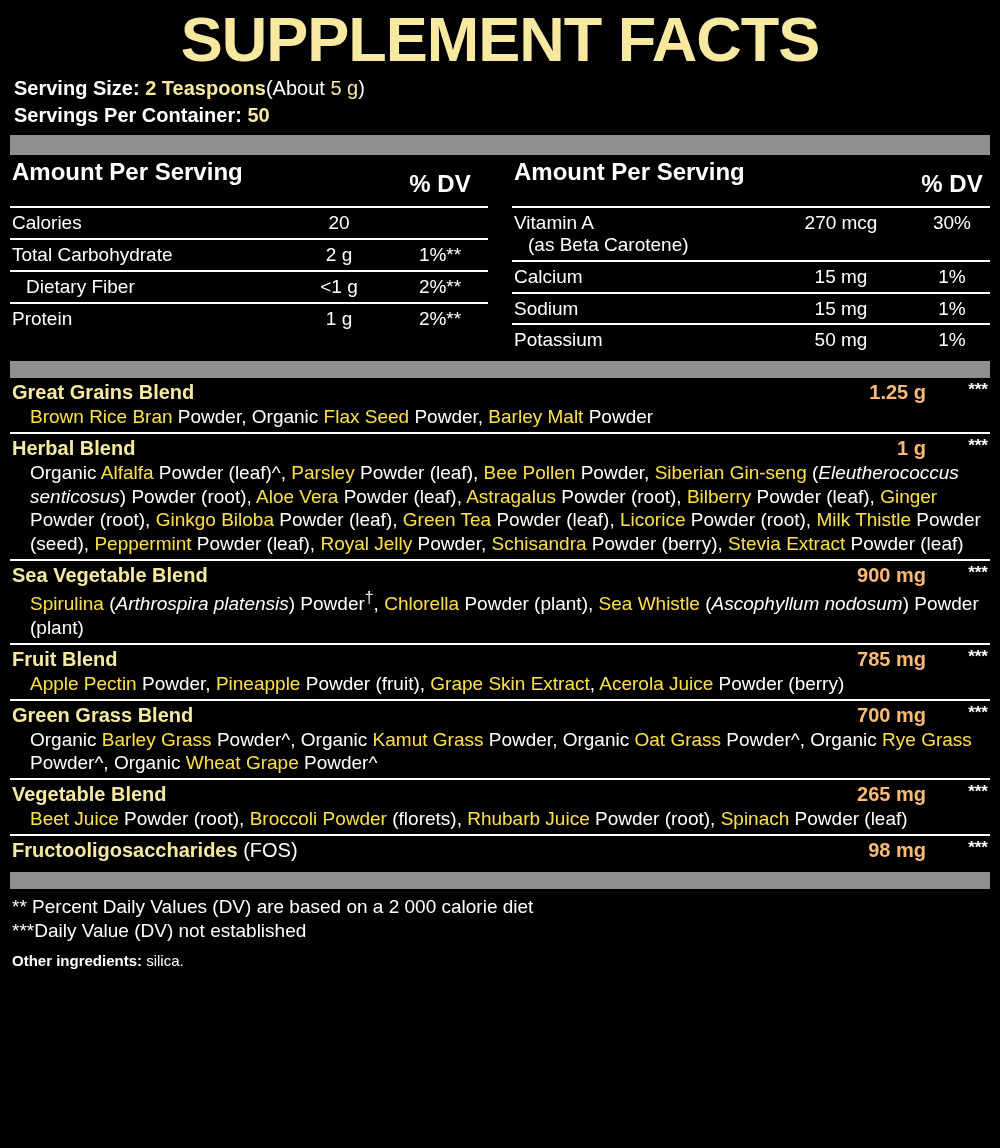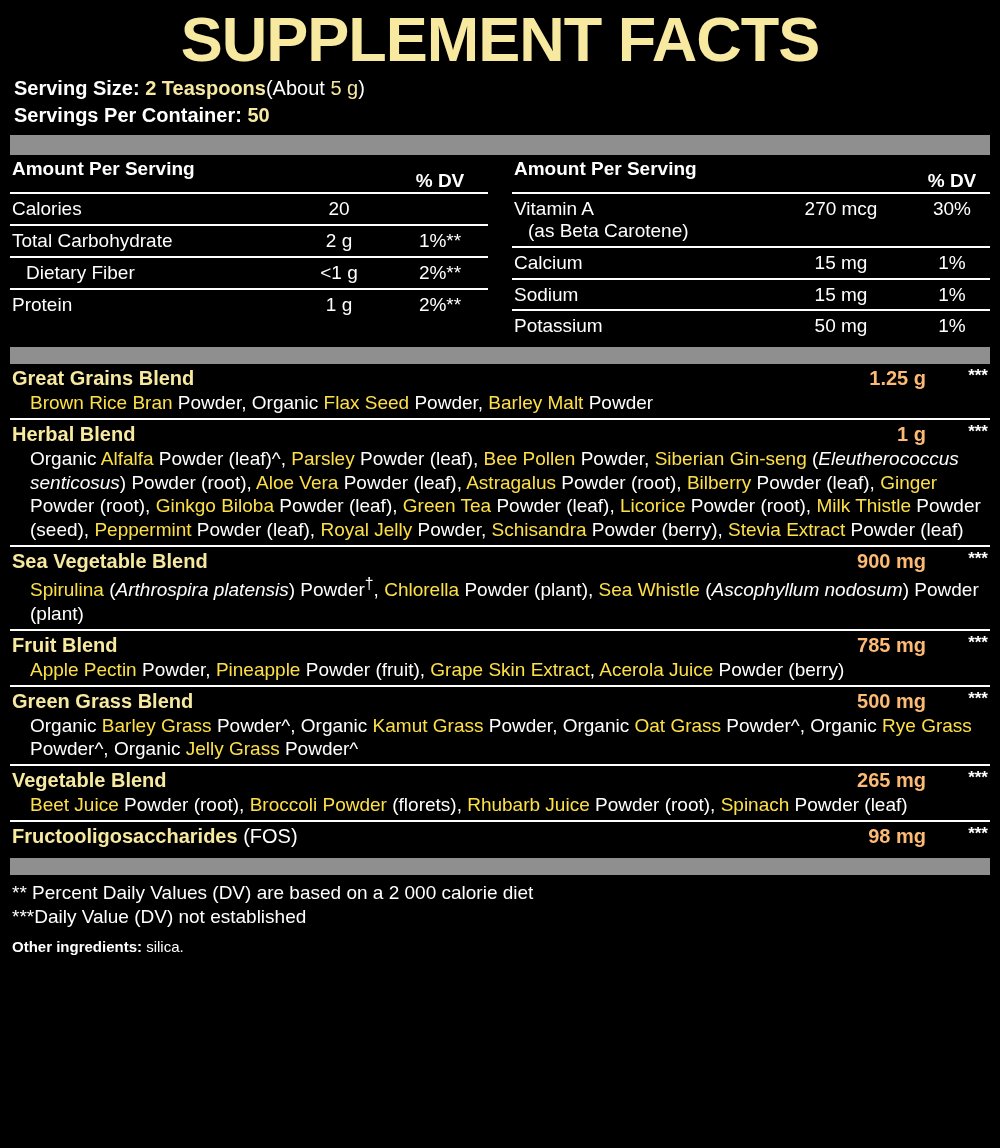--- a/index.html
+++ b/index.html
@@ -64,23 +64,23 @@
     margin-top: 2px;
   }
   .nut-col {
     width: 50%;
     box-sizing: border-box;
   }
   .nut-col.left { padding-right: 12px; }
   .nut-col.right { padding-left: 12px; }
   .nut-head {
     display: flex;
-    font-size: 19px;
-    font-weight: bold;
-    padding: 1px 2px 0 2px;
+    font-size: 24px;
+    font-weight: bold;
+    padding: 1px 2px 8px 2px;
     gap: 23px;
   }
   .nut-head .h-label { flex: 1; text-align: left; }
   .nut-head .h-dv { width: 92px; text-align: center; margin-top: 12px; }
   .nut-row {
     display: flex;
     font-size: 19px;
     border-top: 2px solid #ffffff;
     padding: 4px 2px 4px 2px;
     line-height: 1.15;
@@ -264,24 +264,24 @@
         <div class="blend-head">
           <span class="blend-name">Fruit Blend</span>
           <span class="blend-amt">785 mg</span>
           <span class="blend-dv">***</span>
         </div>
         <div class="blend-body"><span class="hl">Apple Pectin</span> Powder, <span class="hl">Pineapple</span> Powder (fruit), <span class="hl">Grape Skin Extract</span>, <span class="hl">Acerola Juice</span> Powder (berry)</div>
       </div>
       <div class="blend">
         <div class="blend-head">
           <span class="blend-name">Green Grass Blend</span>
-          <span class="blend-amt">500 mg</span>
-          <span class="blend-dv">***</span>
-        </div>
-        <div class="blend-body">Organic <span class="hl">Barley Grass</span> Powder^, Organic <span class="hl">Kamut Grass</span> Powder, Organic <span class="hl">Oat Grass</span> Powder^, Organic <span class="hl">Rye Grass</span> Powder^, Organic <span class="hl">Jelly Grass</span> Powder^</div>
+          <span class="blend-amt">700 mg</span>
+          <span class="blend-dv">***</span>
+        </div>
+        <div class="blend-body">Organic <span class="hl">Barley Grass</span> Powder^, Organic <span class="hl">Kamut Grass</span> Powder, Organic <span class="hl">Oat Grass</span> Powder^, Organic <span class="hl">Rye Grass</span> Powder^, Organic <span class="hl">Wheat Grape</span> Powder^</div>
       </div>
       <div class="blend">
         <div class="blend-head">
           <span class="blend-name">Vegetable Blend</span>
           <span class="blend-amt">265 mg</span>
           <span class="blend-dv">***</span>
         </div>
         <div class="blend-body"><span class="hl">Beet Juice</span> Powder (root), <span class="hl">Broccoli Powder</span> (florets), <span class="hl">Rhubarb Juice</span> Powder (root), <span class="hl">Spinach</span> Powder (leaf)</div>
       </div>
       <div class="blend">

